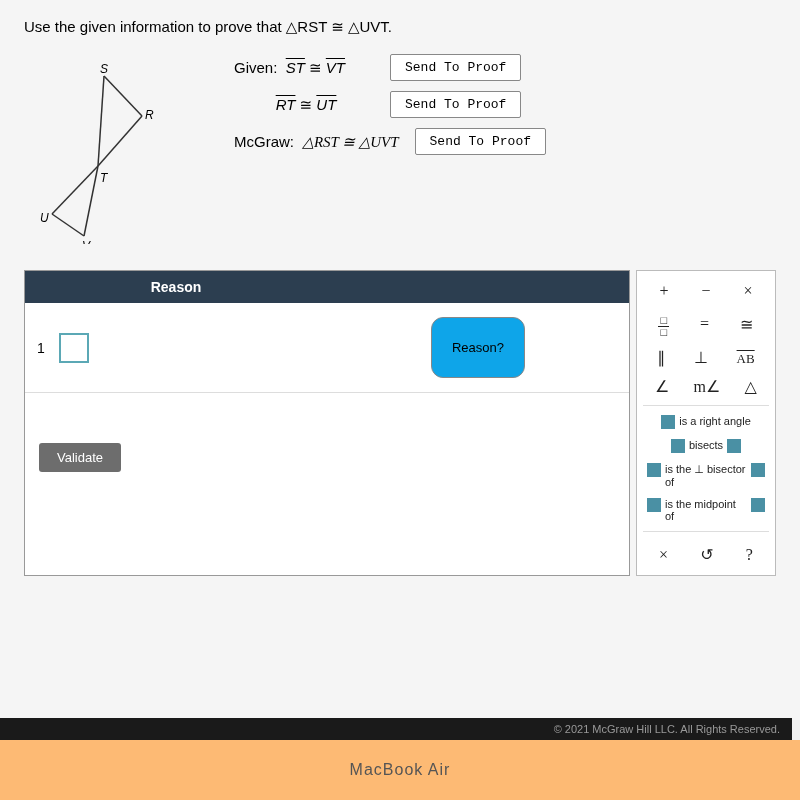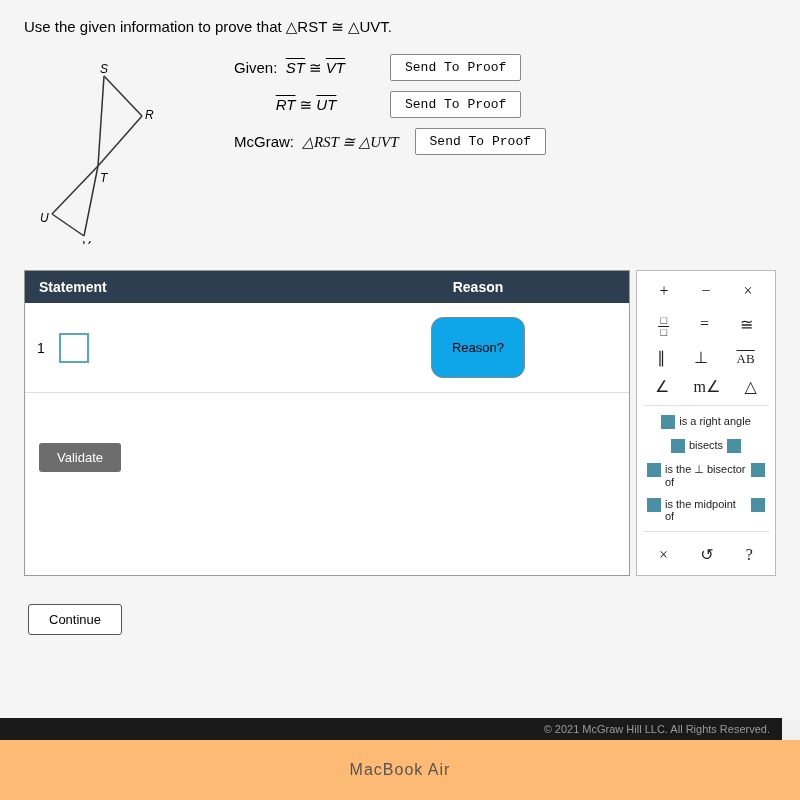--- a/index.html
+++ b/index.html
@@ -278,21 +278,21 @@
     .footer {
       background: #1a1a1a;
       color: #999;
       text-align: right;
       font-size: 11px;
       padding: 5px 12px;
       font-family: Arial, sans-serif;
       position: absolute;
       bottom: 60px;
       left: 0;
-      right: 18px;
+      right: 8px;
     }
 
     .macbook-bar {
       background: #fdba74;
       height: 60px;
       position: absolute;
       bottom: 0;
       left: 0;
       right: 0;
       display: flex;
@@ -366,21 +366,20 @@
         <button class="send-to-proof-btn">Send To Proof</button>
       </div>
     </div>
   </div>
 
   
   <div class="proof-area">
 
     <div class="proof-table-container">
       <div class="proof-table-header">
-        <div class="col-statement">Statement</div>
         <div class="col-reason">Reason</div>
       </div>
       <div class="proof-table-body">
         <div class="proof-row">
           <div class="row-number">1</div>
           <div class="statement-cell">
             <div class="statement-input-box"></div>
           </div>
           <div class="reason-cell">
             <button class="reason-btn">Reason?</button>
@@ -462,21 +461,20 @@
 
       <div class="symbol-bottom-row">
         <button class="symbol-btn">×</button>
         <button class="symbol-btn">↺</button>
         <button class="symbol-btn">?</button>
       </div>
     </div>
   </div>
 
   
-  <button class="continue-btn">Continue</button>
 </div>
 
 <div class="footer">
   <span>© 2021 McGraw Hill LLC. All Rights Reserved.</span>
 </div>
 
 <div class="macbook-bar">
   <span class="macbook-text">MacBook Air</span>
 </div>
 

